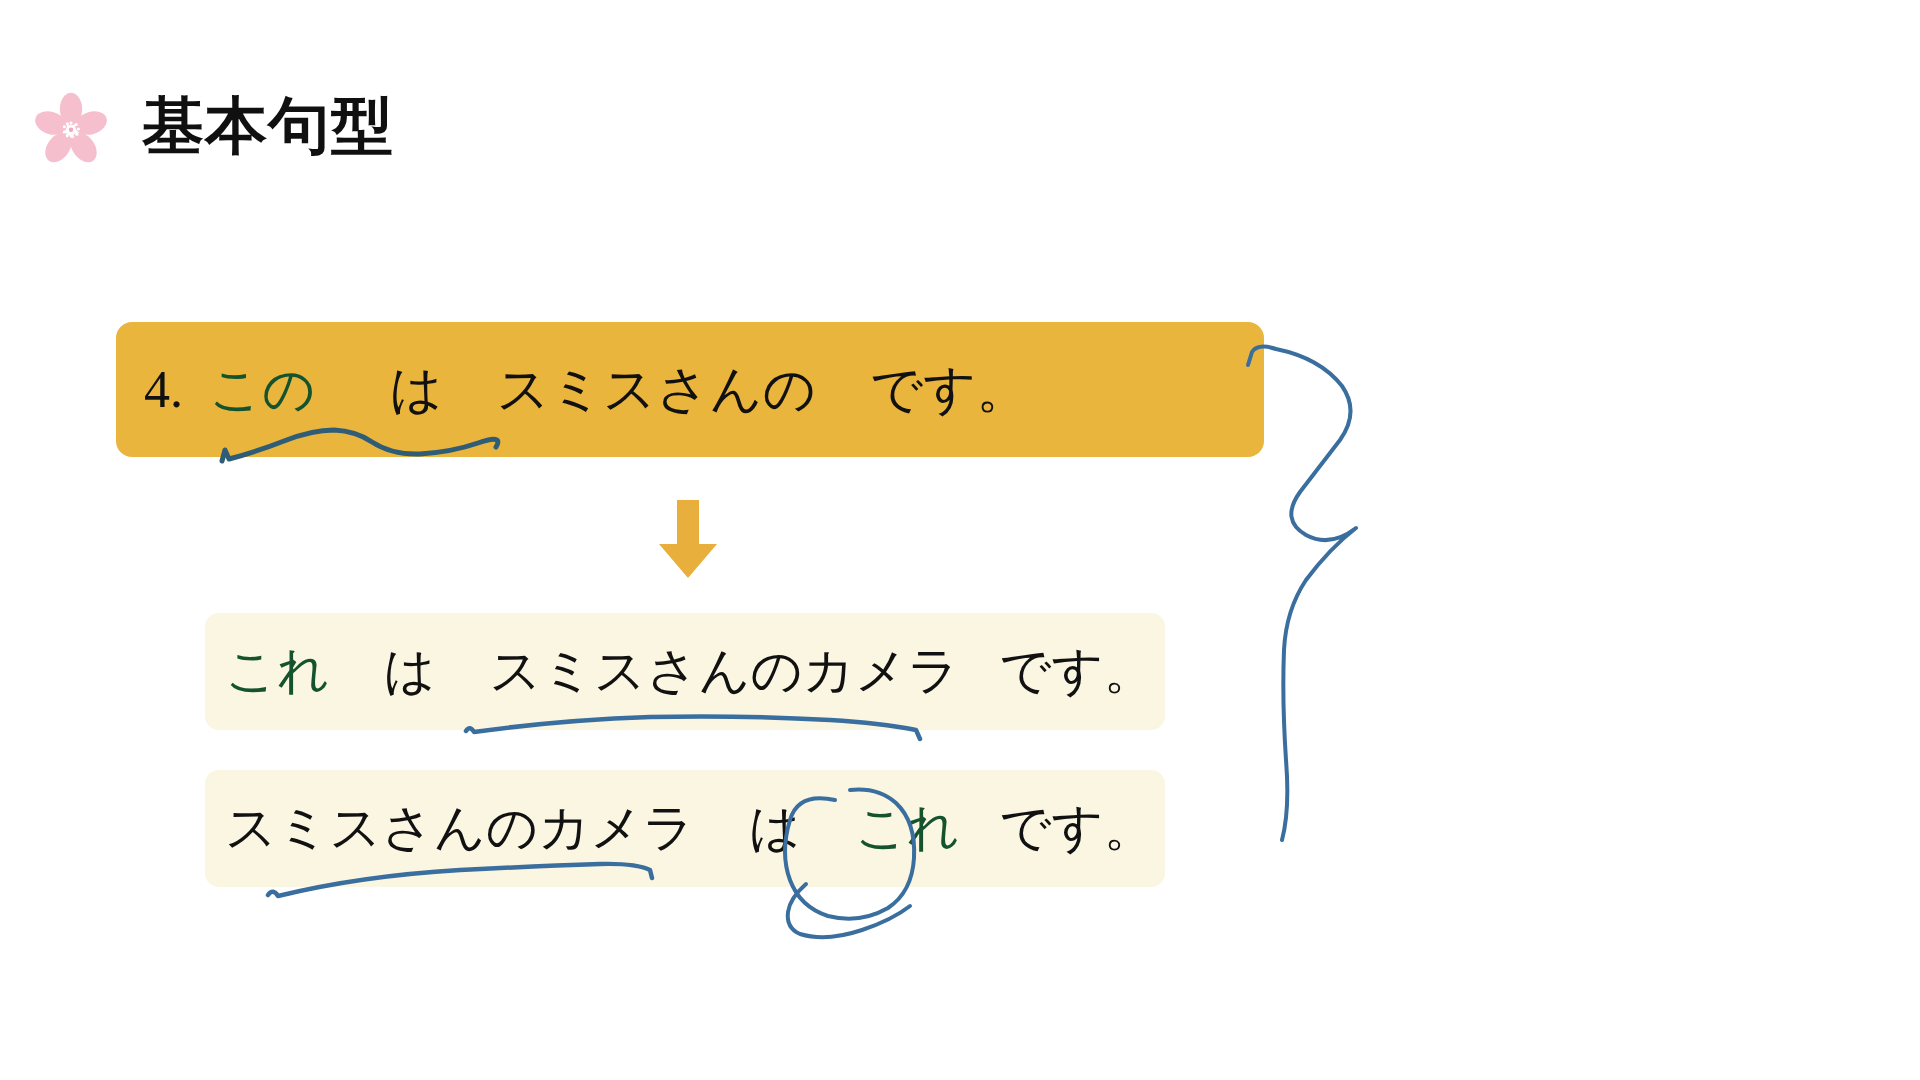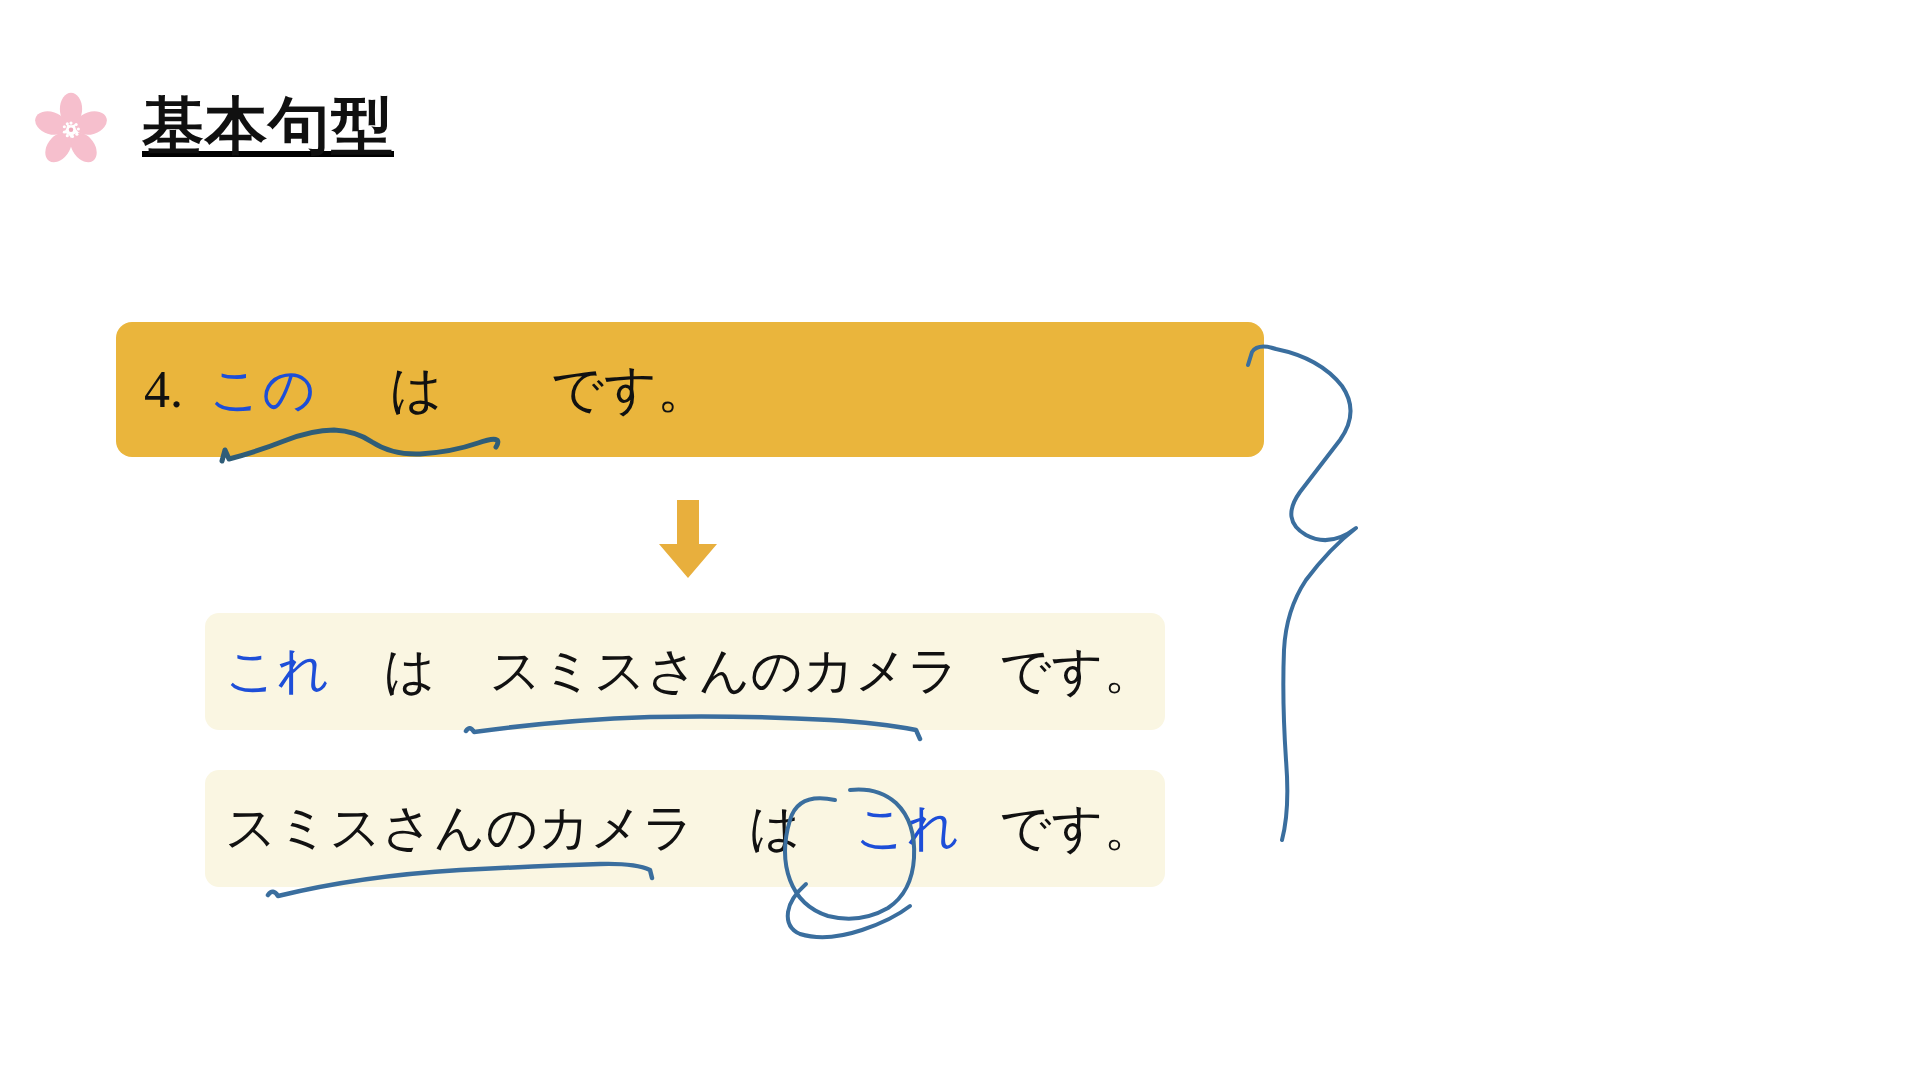--- a/index.html
+++ b/index.html
@@ -16,21 +16,20 @@
   }
 
   
   #slide-header {
     position: absolute;
     left: 34px;
     top: 86px;
     display: flex;
     align-items: center;
     gap: 34px;
-    text-decoration: underline;
   }
   #sakura-icon {
     width: 74px;
     height: 74px;
     position: relative;
     flex: 0 0 auto;
     margin-top: 6px;
   }
   #sakura-icon svg { display: block; width: 74px; height: 74px; }
 
@@ -81,21 +80,21 @@
     left: 205px;
     top: 770px;
     width: 960px;
     height: 117px;
     background: #FAF6E2;
     border-radius: 14px;
     padding-left: 20px;
   }
 
   .seg { display: inline-block; }
-  .red  { color: #1d4ed8; }
+  .red  { color: #14532d; }
   .gap-s { display: inline-block; width: 20px; }
   .gap-m { display: inline-block; width: 40px; }
   .gap-l { display: inline-block; width: 54px; }
 
   
   #down-arrow {
     position: absolute;
     left: 655px;
     top: 500px;
     width: 66px;
@@ -144,20 +143,21 @@
   <span id="page-title">基本句型</span>
 </div>
 
 <div class="sentence-band" id="banner-row">
   <span class="seg num">4.</span>
   <span class="seg red">この</span>
   <span class="gap-s"></span>
   <span class="gap-l"></span>
   <span class="seg">は</span>
   <span class="gap-l"></span>
+  <span class="seg">スミスさんの</span>
   <span class="gap-l"></span>
   <span class="seg">です。</span>
 </div>
 
 <div id="down-arrow">
   <svg viewBox="0 0 66 78" xmlns="http://www.w3.org/2000/svg">
     <path d="M22 0 H44 V44 H62 L33 78 L4 44 H22 Z" fill="#E8AF3D"></path>
   </svg>
 </div>
 

